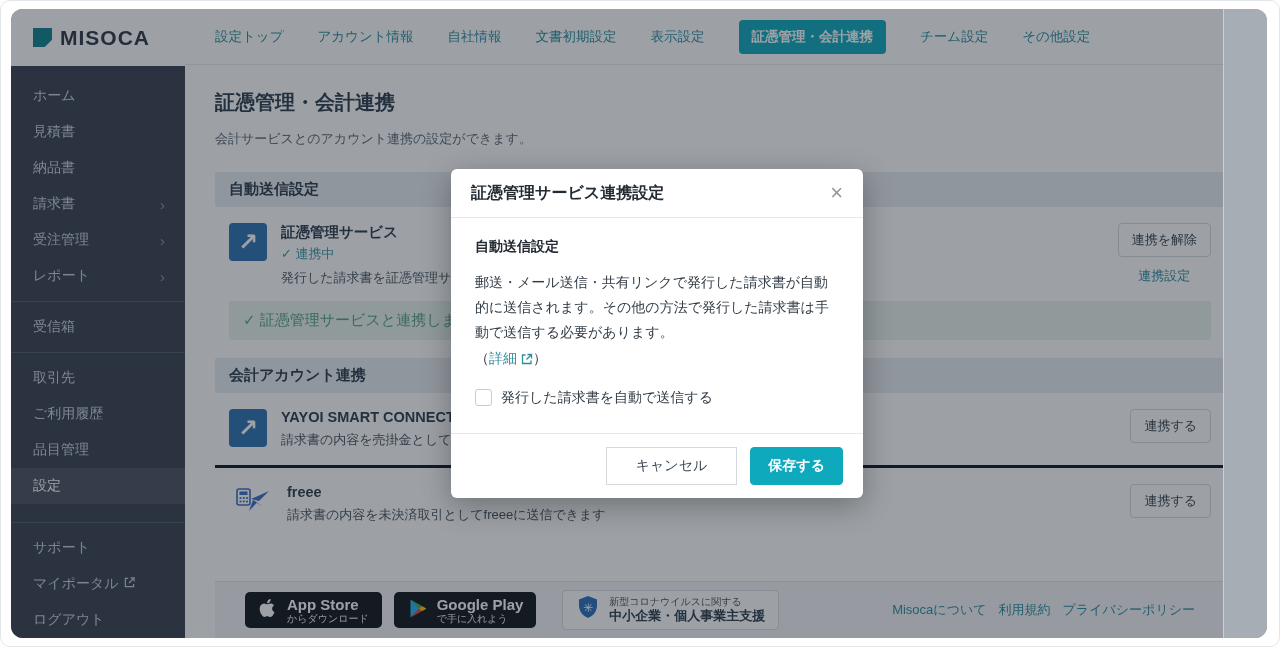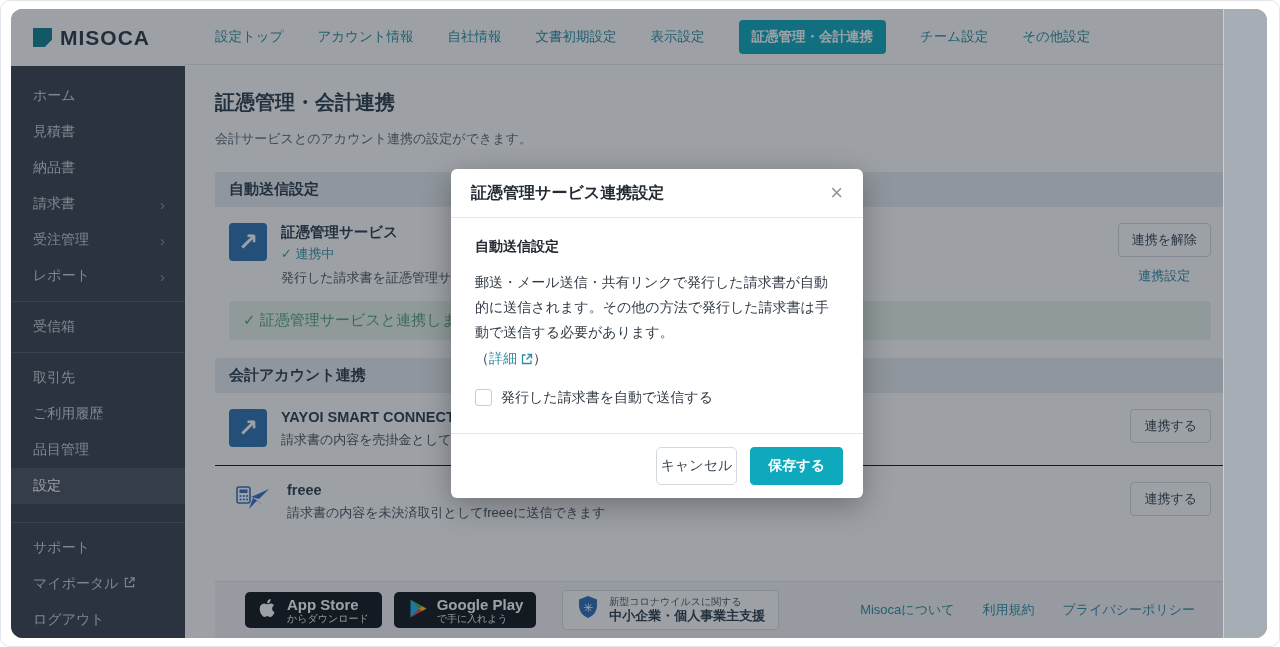--- a/index.html
+++ b/index.html
@@ -37,51 +37,51 @@
   .svc-icon { width:38px; height:38px; background:#2E73B0; border-radius:4px; color:#fff; display:flex; align-items:center; justify-content:center; font-size:24px; font-weight:700; flex:0 0 38px; }
   .svc-text { margin-left:14px; flex:1; }
   .svc-name { font-size:14.5px; font-weight:700; color:#2E3D4D; }
   .svc-status { font-size:13px; color:#3E97A8; margin-top:3px; }
   .svc-desc { font-size:13px; color:#4A5560; margin-top:6px; }
   .svc-actions { display:flex; flex-direction:column; align-items:center; gap:10px; margin-left:12px; }
   .btn-secondary { background:#fff; border:1px solid #D4D9DE; border-radius:4px; color:#3A4652; font-size:13px; padding:7px 13px; cursor:pointer; font-family:inherit; white-space:nowrap; }
   .teal-link { color:#2F8DA0; font-size:13px; text-decoration:none; cursor:pointer; white-space:nowrap; }
   .success-bar { margin:8px 14px 18px 14px; background:#E9F3EC; border-radius:3px; padding:10px 14px; font-size:15px; color:#57A183; }
   .acct-row { display:flex; align-items:flex-start; padding:16px 14px; }
-  .acct-row + .acct-row { border-top:1px solid #0f172a; }
+  .acct-row + .acct-row { border-top:3px solid #0f172a; }
   .freee-icon { width:44px; height:36px; flex:0 0 44px; display:flex; align-items:center; justify-content:center; }
 
   
   .footer { margin-top:auto; border-top:1px solid #E3E6E9; background:#F4F5F7; padding:8px 30px; display:flex; align-items:center; gap:12px; }
   .store-badge { background:#14171B; border-radius:5px; color:#fff; display:flex; align-items:center; gap:9px; padding:5px 13px; height:36px; cursor:pointer; }
   .store-badge .big { font-size:15px; font-weight:700; line-height:1.15; }
   .store-badge .small { font-size:10px; color:#E8EAEC; line-height:1.15; }
   .covid-badge { background:#fff; border:1px solid #D8DCE0; border-radius:4px; display:flex; align-items:center; gap:9px; padding:4px 13px; height:40px; margin-left:14px; cursor:pointer; }
   .covid-badge .small { font-size:10px; color:#4A5560; line-height:1.2; }
   .covid-badge .big { font-size:13px; font-weight:700; color:#2E3D4D; line-height:1.3; }
-  .footer-links { margin-left:auto; display:flex; gap:28px; }
+  .footer-links { margin-left:auto; display:flex; gap:12px; }
 
   
   .overlay { position:absolute; inset:0; background:rgba(22,32,42,0.42); z-index:50; }
   .scroll-strip { position:absolute; top:0; right:0; bottom:0; width:44px; background:#A7ADB5; border-left:1px solid #CBCFD4; z-index:60; }
 
   .modal { position:absolute; left:450px; top:168px; width:412px; background:#fff; border-radius:6px; box-shadow:0 8px 30px rgba(0,0,0,0.3); z-index:100; }
   .modal-header { display:flex; align-items:center; justify-content:space-between; padding:13px 20px; border-bottom:1px solid #E5E8EA; }
   .modal-title { font-size:16px; font-weight:700; color:#242B33; }
   .modal-close { font-size:22px; color:#8F98A1; cursor:pointer; line-height:1; background:none; border:none; font-family:inherit; }
   .modal-body { padding:20px 24px 26px 24px; }
   .modal-subtitle { font-size:14px; font-weight:700; color:#242B33; margin-bottom:14px; }
   .modal-text { font-size:14px; color:#333D47; line-height:1.8; }
   .detail-line { font-size:14px; color:#333D47; line-height:1.8; }
   .detail-line a { color:#2F8DA0; text-decoration:none; cursor:pointer; }
   .checkbox-row { display:flex; align-items:center; gap:9px; margin-top:18px; }
   .checkbox-row input { appearance:none; -webkit-appearance:none; width:17px; height:17px; border:1px solid #C6CCD2; border-radius:3px; background:#fff; cursor:pointer; }
   .checkbox-row label { font-size:14px; color:#333D47; cursor:pointer; }
   .modal-footer { display:flex; justify-content:flex-end; gap:13px; padding:13px 20px; border-top:1px solid #E5E8EA; }
-  .btn-cancel { background:#fff; border:1px solid #D4D9DE; border-radius:5px; color:#3A4652; font-size:14px; padding:9px 4px; cursor:pointer; font-family:inherit; }
+  .btn-cancel { background:#fff; border:1px solid #D4D9DE; border-radius:0; color:#3A4652; font-size:14px; padding:9px 29px; cursor:pointer; font-family:inherit; }
   .btn-save { background:#0FA9BE; border:1px solid #0FA9BE; border-radius:4px; color:#fff; font-size:14px; font-weight:700; padding:9px 17px; cursor:pointer; font-family:inherit; }
   .ext-svg { vertical-align:-2px; }
 </style>
 </head>
 <body>
 
 <div class="stage">
   <div class="frame">
 
     <aside class="sidebar">

